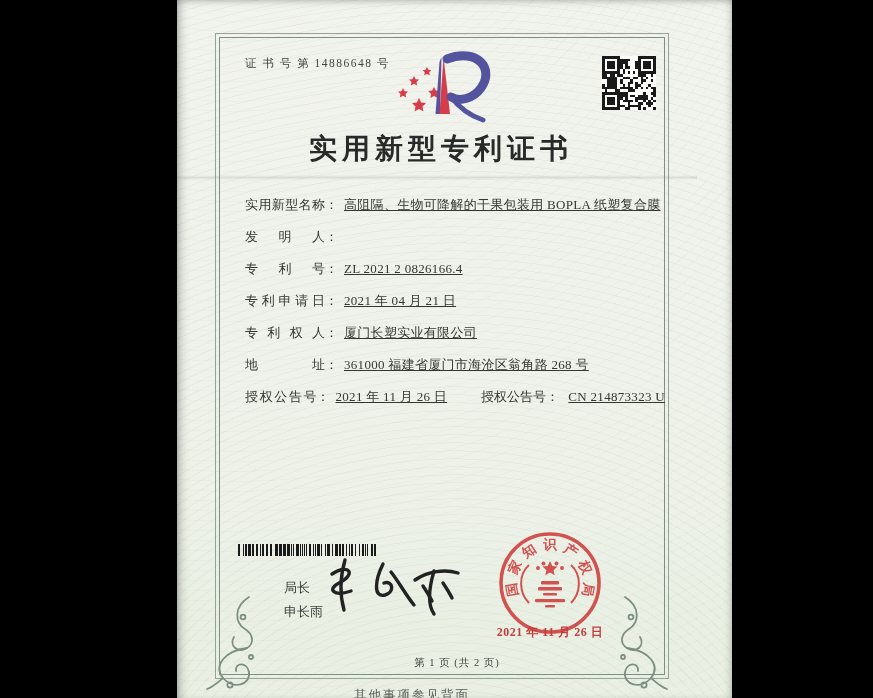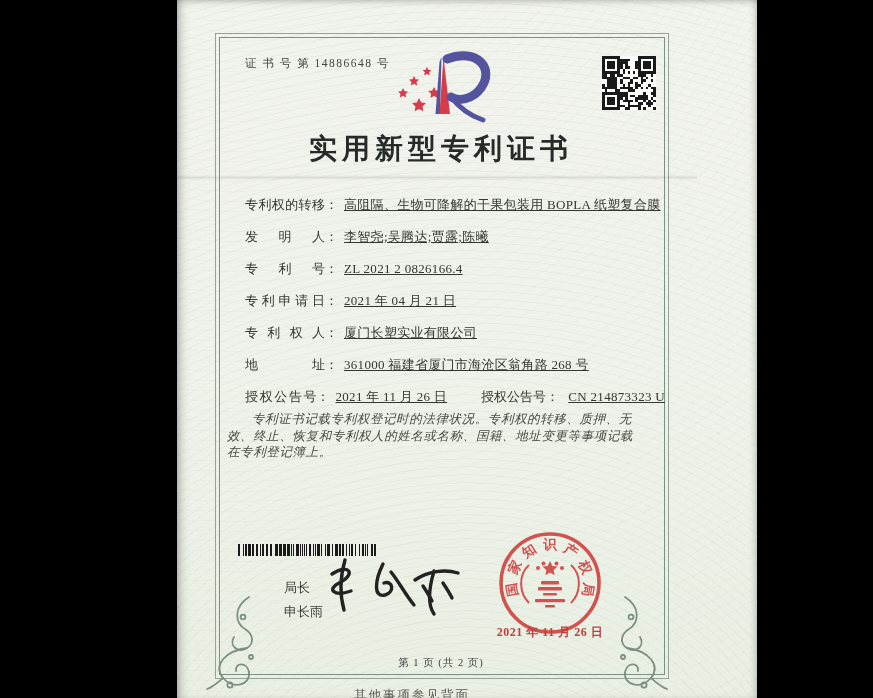--- a/index.html
+++ b/index.html
@@ -1,26 +1,27 @@
 <!DOCTYPE html>
 <html><head>
 <meta charset="utf-8">
 <style>
   html,body{margin:0;padding:0;}
   body{
     width:873px;height:698px;overflow:hidden;background:#000;position:relative;
     font-family:"Liberation Serif","DejaVu Serif",serif;
   }
   .page{
-    position:absolute;left:177px;top:0;width:580px;height:698px;overflow:hidden;
+    position:absolute;left:177px;top:0;width:520px;height:698px;overflow:hidden;
     background:
       repeating-radial-gradient(circle at 50% 130%, rgba(150,180,150,0.10) 0 1px, transparent 1px 8px),
       repeating-radial-gradient(circle at 10% -40%, rgba(150,180,150,0.06) 0 1px, transparent 1px 10px),
       linear-gradient(180deg,#f1f3ec 0%,#eff2ea 55%,#e9efe3 100%);
     box-shadow: inset 8px 0 12px -8px rgba(0,0,0,0.45), inset -6px 0 10px -7px rgba(0,0,0,0.35), inset 0 6px 9px -6px rgba(0,0,0,0.25);
+    padding-left: 35px;
   }
   .frame{
     position:absolute;left:38px;top:33px;width:452px;height:644px;
     border:1px solid #93a396;
   }
   .frame-inner{position:absolute;inset:3px;border:1.5px solid #7e9083;}
   .scan-streak{position:absolute;left:0;top:175px;width:520px;height:5px;
     background:linear-gradient(180deg,transparent,rgba(120,125,118,0.18),transparent);}
   .cert-number{position:absolute;left:68px;top:56px;font-size:11.5px;letter-spacing:1.5px;color:#3f4441;}
   .logo{position:absolute;left:212px;top:50px;width:104px;height:88px;}
@@ -36,21 +37,21 @@
   .second-field .f-label2{font-weight:500;}
   .body-text{position:absolute;left:50px;top:411px;width:412px;font-size:12.5px;line-height:16.5px;
     color:#474b44;font-style:italic;letter-spacing:0.6px;}
   .body-text p{margin:0;text-indent:2em;}
   .barcode{position:absolute;left:61px;top:544px;width:140px;height:12px;}
   .exec{position:absolute;left:71px;top:576px;font-size:13px;color:#3a3e39;line-height:24px;margin-left:36px;}
   .signature{position:absolute;left:138px;top:550px;width:150px;height:80px;}
   .seal{position:absolute;left:316px;top:527px;width:114px;height:114px;}
   .seal-date{position:absolute;left:305px;top:624px;width:136px;text-align:center;
     font-size:12px;font-weight:bold;color:#c23e3c;letter-spacing:0.5px;}
-  .footer-page{position:absolute;left:38px;top:656px;width:452px;text-align:center;font-size:10.5px;color:#3c403b;letter-spacing:1px;}
+  .footer-page{position:absolute;left:54px;top:656px;width:452px;text-align:center;font-size:10.5px;color:#3c403b;letter-spacing:1px;}
   .back-note{position:absolute;left:110px;top:687px;width:250px;text-align:center;font-size:12.5px;color:#565a52;letter-spacing:2px;}
   .ornament{position:absolute;width:54px;height:100px;}
   .ornament.bl{left:26px;top:593px;}
   .ornament.br{left:440px;top:593px;transform:scaleX(-1);}
 </style>
 </head>
 <body>
 
 <div class="page">
   <div class="frame">
@@ -232,28 +233,27 @@
         <rect x="14" y="20" width="1" height="1"></rect>
         <rect x="16" y="20" width="1" height="1"></rect>
         <rect x="20" y="20" width="1" height="1"></rect>
       </g>
     </svg>
 
   <div class="title">实用新型专利证书</div>
 
   <div class="fields">
     <div class="field-row">
-      <span class="f-label">专利权的转移</span>
+      <span class="f-label">实用新型名称</span>
         <span class="f-colon">：</span>
       <span class="f-value">高阻隔、生物可降解的干果包装用 BOPLA 纸塑复合膜</span>
     </div>
     <div class="field-row">
       <span class="f-label">发明人</span>
         <span class="f-colon">：</span>
-      <span class="f-value">李智尧;吴腾达;贾露;陈曦</span>
     </div>
     <div class="field-row">
       <span class="f-label">专利号</span>
         <span class="f-colon">：</span>
       <span class="f-value">ZL 2021 2 0826166.4</span>
     </div>
     <div class="field-row">
       <span class="f-label">专利申请日</span>
         <span class="f-colon">：</span>
       <span class="f-value">2021 年 04 月 21 日</span>
@@ -273,21 +273,20 @@
         <span class="f-colon">：</span>
       <span class="f-value">2021 年 11 月 26 日</span>
       <span class="second-field">
         <span class="f-label2">授权公告号</span><span class="f-colon">：</span>
         <span class="f-value">CN 214873323 U</span>
       </span>
     </div>
   </div>
 
   <div class="body-text">
-    <p>专利证书记载专利权登记时的法律状况。专利权的转移、质押、无效、终止、恢复和专利权人的姓名或名称、国籍、地址变更等事项记载在专利登记簿上。</p>
   </div>
 
   <svg class="barcode" id="barcode-svg" viewBox="0 0 140 12" preserveAspectRatio="none" shape-rendering="crispEdges">
       <rect x="0" y="0" width="2" height="12" fill="#1a1a1a"></rect>
       <rect x="5" y="0" width="1" height="12" fill="#1a1a1a"></rect>
       <rect x="7" y="0" width="2" height="12" fill="#1a1a1a"></rect>
       <rect x="10" y="0" width="3" height="12" fill="#1a1a1a"></rect>
       <rect x="14" y="0" width="2" height="12" fill="#1a1a1a"></rect>
       <rect x="18" y="0" width="2" height="12" fill="#1a1a1a"></rect>
       <rect x="22" y="0" width="1" height="12" fill="#1a1a1a"></rect>

